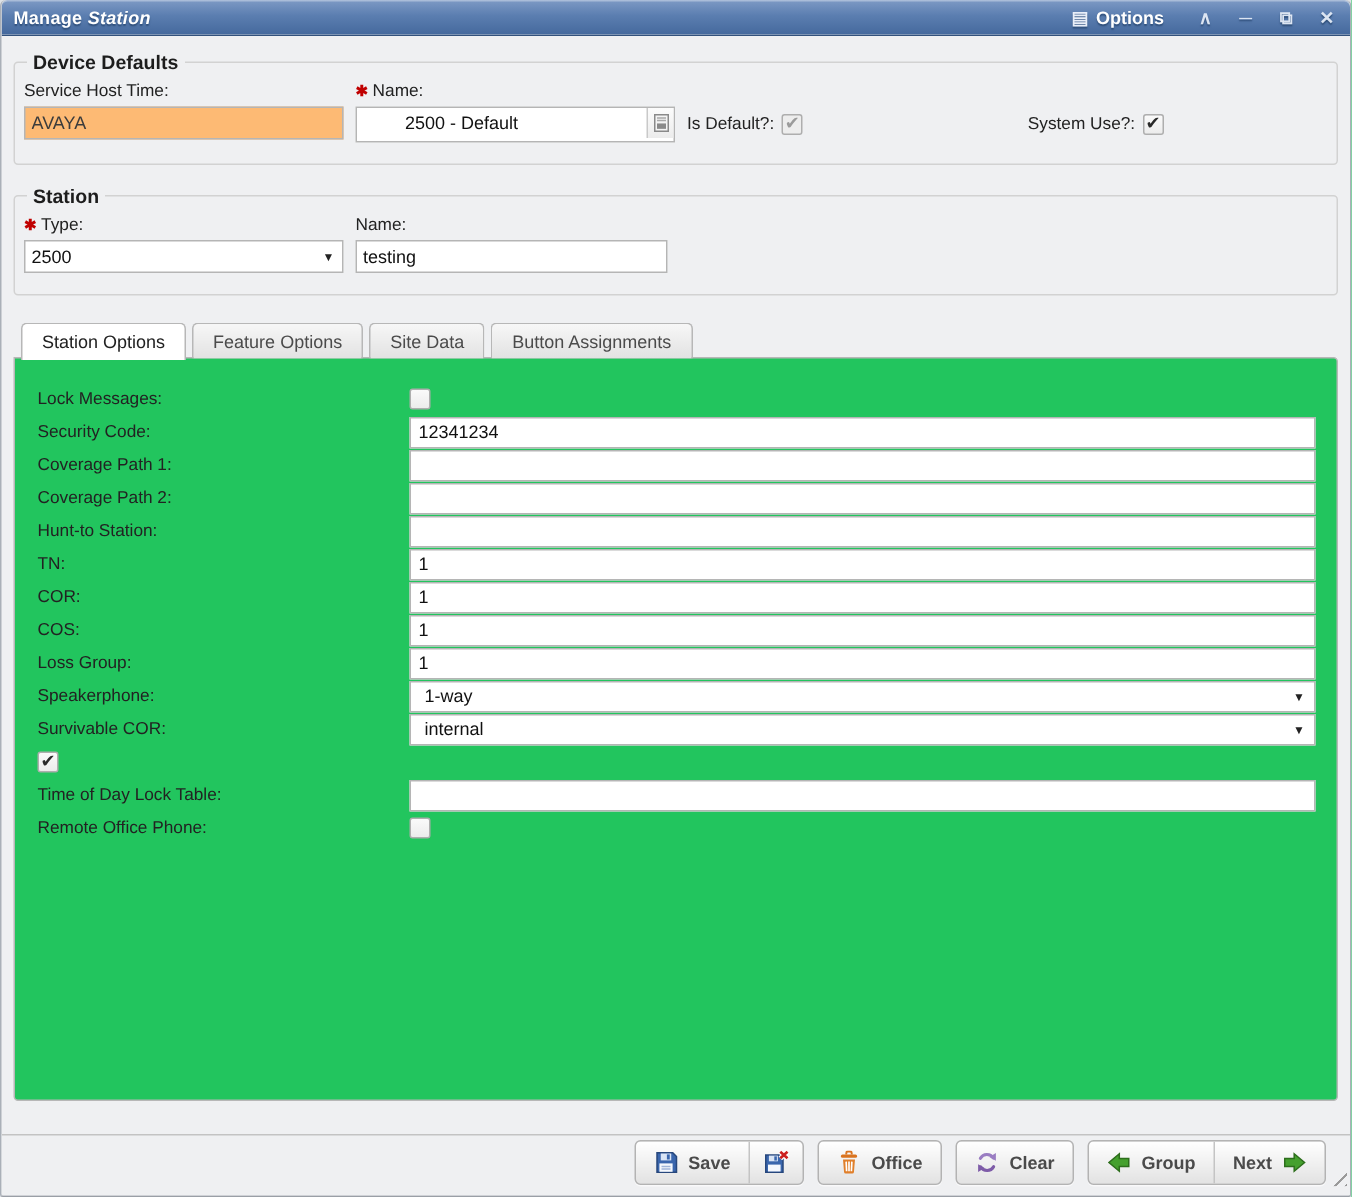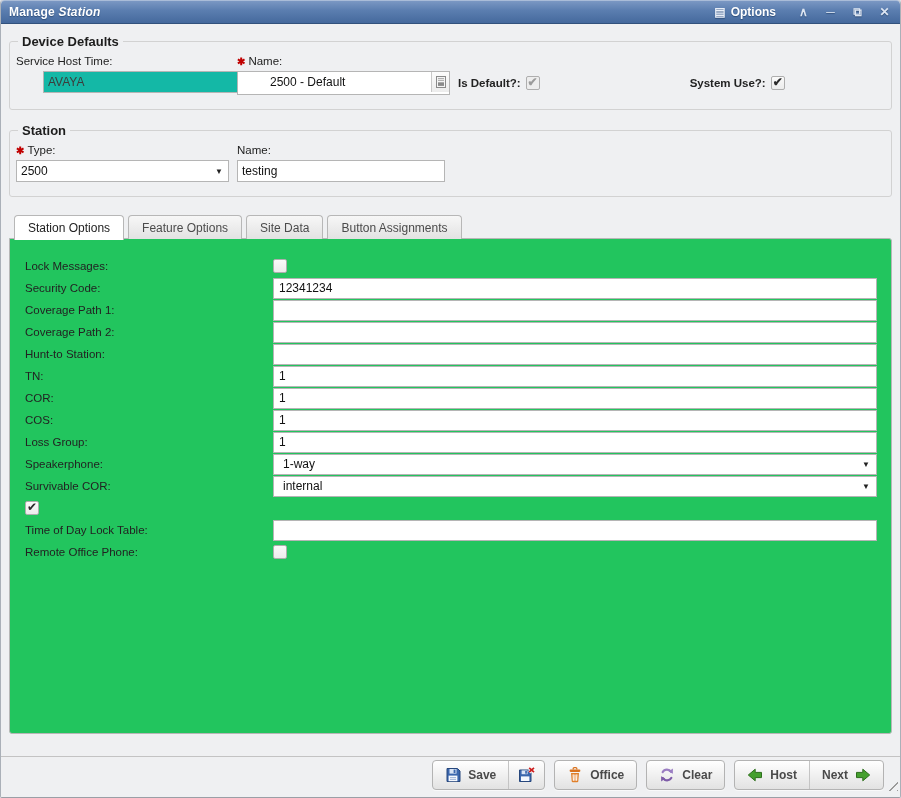--- a/index.html
+++ b/index.html
@@ -35,35 +35,35 @@
   fieldset legend{font-size:13px;font-weight:bold;color:#1d1d1d;padding:0 4px;margin-left:2px;}
   .fs-devdef{margin-top:4px;height:76px;}
   .fs-station{margin-top:13px;height:74px;}
   .fs-inner{display:flex;align-items:flex-start;padding-top:3px;}
   .fcol{display:flex;flex-direction:column;gap:4px;}
   .fcol .lbl{font-size:11.5px;color:#222;}
   .req{color:#c00000;font-weight:bold;margin-right:3px;font-size:10px;}
 
   .ti{height:22px;border:1px solid #b5b5b5;background:#fff;font-family:"Liberation Sans",sans-serif;
       font-size:12px;color:#111;padding:0 4px;}
-  .ti[readonly]{background:#14b8a6;color:#3c3c3c;margin-left:27px;}
+  .ti[readonly]{background:#fdba74;color:#3c3c3c;}
   .w213{width:213px;} .w208{width:208px;}
 
   .combo{display:flex;width:213px;height:24px;border:1px solid #b5b5b5;background:#fff;align-items:flex-start;padding-left:28px;}
   .combo input{flex:1;border:none;outline:none;height:20px;font-family:"Liberation Sans",sans-serif;
       font-size:12px;color:#111;padding:0 4px;background:transparent;}
   .combo .trigger{width:18px;height:20px;border-left:1px solid #c9c9c9;display:flex;align-items:center;
       justify-content:center;background:linear-gradient(#fcfcfc,#ececec);cursor:pointer;}
 
   .selectbox{display:flex;width:213px;height:22px;border:1px solid #b5b5b5;background:#fff;
       align-items:center;cursor:pointer;}
   .selectbox .val{flex:1;font-size:12px;color:#111;padding:0 4px;}
   .selectbox .arrow{width:18px;text-align:center;font-size:8px;color:#222;}
 
-  .cbgroup{display:flex;align-items:center;gap:5px;margin-top:21px;font-weight:bold;}
+  .cbgroup{display:flex;align-items:center;gap:5px;margin-top:21px;}
   .cbl{font-size:11.5px;color:#222;}
   .cb{width:14px;height:14px;border:1px solid #aeaeae;border-radius:2px;
       background:linear-gradient(#fafafa,#ececec);display:inline-flex;align-items:flex-start;
       justify-content:center;font-size:12px;line-height:11px;color:#2a2a2a;cursor:pointer;overflow:visible;}
   .cb.disabled{color:#9b9b9b;background:#ededed;cursor:default;}
 
   
   .tabpanel{margin-top:18px;flex:1 1 auto;display:flex;flex-direction:column;margin-bottom:22px;min-height:0;}
   .tabstrip{display:flex;gap:4px;padding-left:5px;position:relative;z-index:2;}
   .tab{height:24px;display:flex;align-items:center;padding:0 13px;font-size:12px;color:#4b4b4b;
@@ -324,21 +324,21 @@
           <polygon points="2.1,14.4 2.1,9.2 6.4,11.6" fill="#7e5ca8"></polygon>
         </svg>
         <span>Clear</span>
       </div>
     </div>
     <div class="btn-group">
       <div class="btn">
         <svg width="16" height="16" viewBox="0 0 16 16">
           <path d="M14.5 5.4 H8.2 V2.2 L1.3 8 L8.2 13.8 V10.6 H14.5 z" fill="#45a02e" stroke="#2d6e1c"></path>
         </svg>
-        <span>Host</span>
+        <span>Group</span>
       </div>
       <div class="btn">
         <span>Next</span>
         <svg width="16" height="16" viewBox="0 0 16 16">
           <path d="M1.5 5.4 H7.8 V2.2 L14.7 8 L7.8 13.8 V10.6 H1.5 z" fill="#45a02e" stroke="#2d6e1c"></path>
         </svg>
       </div>
     </div>
     <div class="resize-handle"></div>
   </div>

